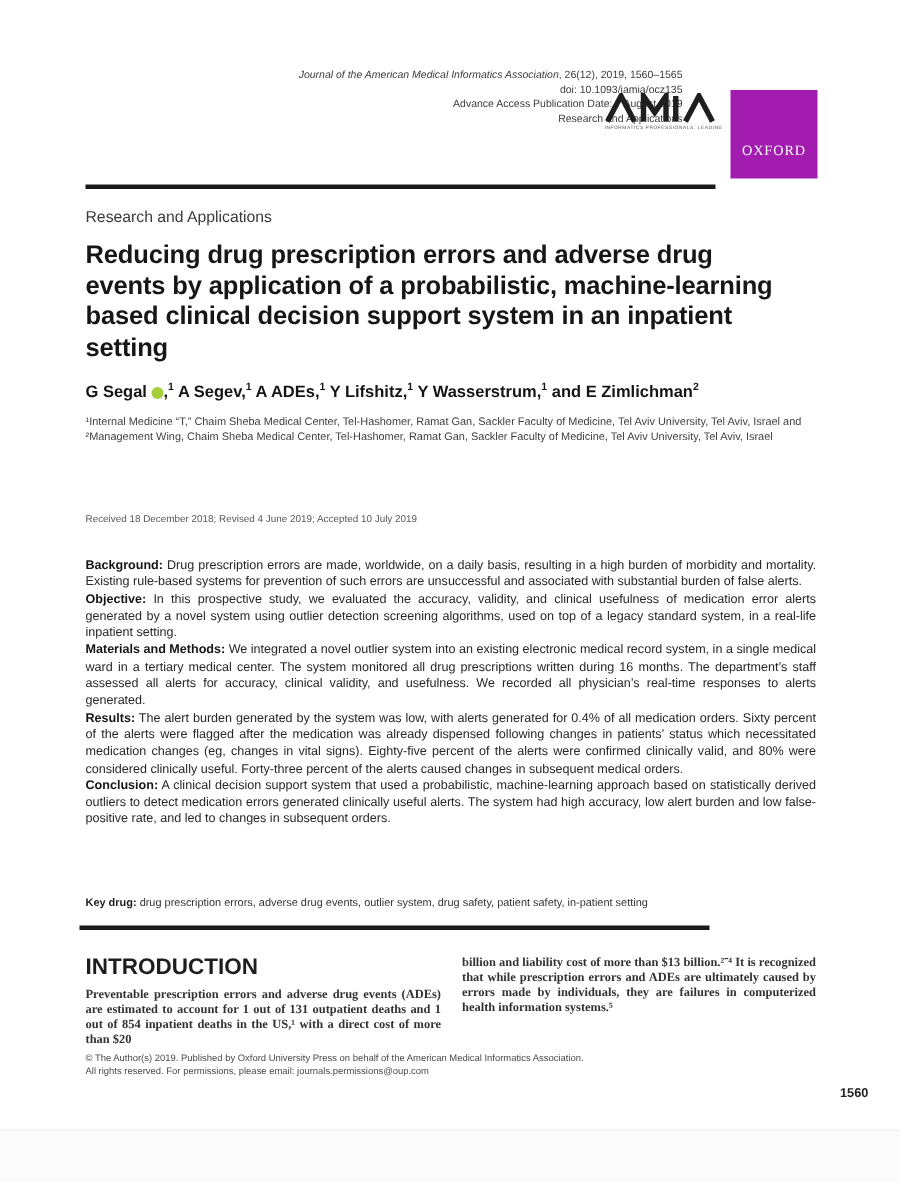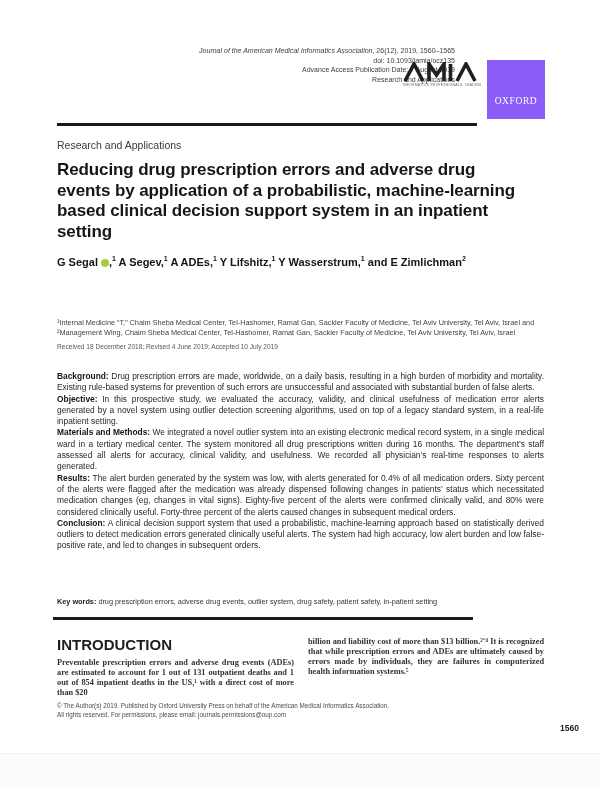--- a/index.html
+++ b/index.html
@@ -16,21 +16,21 @@
   }
   .header-meta .jname { font-style:italic; }
   .amia-logo { position:absolute; left:403px; top:62px; width:78px; text-align:center; }
   .amia-logo svg { display:block; }
   .amia-tagline {
     margin-top:1px; font-size:3.2px; letter-spacing:.4px; color:#555;
     white-space:nowrap; overflow:hidden;
   }
   .oxford-box {
     position:absolute; left:487px; top:60px; width:58px; height:59px;
-    background:#8b5cf6; display:flex; justify-content:center; align-items:flex-end;
+    background:#a21caf; display:flex; justify-content:center; align-items:flex-end;
   }
   .oxford-box span {
     font-family:"Liberation Serif", serif; color:#fdfdfd;
     font-size:9.5px; letter-spacing:.6px; padding-bottom:13px;
   }
   .rule-top { position:absolute; left:57px; top:123px; width:420px; height:3px; background:#1a1a1a; }
   
   .section-label { position:absolute; left:57px; top:139px; font-size:10.5px; color:#3a3a3a; }
   .article-title {
     position:absolute; left:57px; top:160px; width:480px;
@@ -38,21 +38,21 @@
     letter-spacing:-.1px; white-space:pre-line;
   }
   .author-line { position:absolute; left:57px; top:255px; font-size:11px; font-weight:bold; color:#141414; }
   .author-line sup { font-size:7px; }
   .orcid {
     display:inline-block; width:8px; height:8px; border-radius:50%;
     background:#a6ce39; margin:0 0 0 3px; vertical-align:-1px;
   }
   .affiliations {
     position:absolute; left:57px; top:276px; width:488px;
-    font-size:7.3px; line-height:10px; color:#3f3f3f;margin-top:42px;
+    font-size:7.3px; line-height:10px; color:#3f3f3f;
   }
   .corresponding {
     position:absolute; left:57px; top:316px; width:488px;
     font-size:7.3px; line-height:10px; color:#3f3f3f; white-space:pre-line;
   }
   .corresponding b { color:#2e2e2e; }
   .received { position:absolute; left:57px; top:343px; font-size:6.6px; color:#585858; }
   
   .abstract { position:absolute; left:57px; top:371px; width:487px; }
   .abstract h2 { font-size:9px; letter-spacing:.3px; color:#1d1d1d; margin-bottom:7px; }
@@ -126,21 +126,21 @@
   <div class="received">Received 18 December 2018; Revised 4 June 2019; Accepted 10 July 2019</div>
 
   <div class="abstract">
     <p><b>Background:</b> <span>Drug prescription errors are made, worldwide, on a daily basis, resulting in a high burden of morbidity and mortality. Existing rule-based systems for prevention of such errors are unsuccessful and associated with substantial burden of false alerts.</span></p>
     <p><b>Objective:</b> <span>In this prospective study, we evaluated the accuracy, validity, and clinical usefulness of medication error alerts generated by a novel system using outlier detection screening algorithms, used on top of a legacy standard system, in a real-life inpatient setting.</span></p>
     <p><b>Materials and Methods:</b> <span>We integrated a novel outlier system into an existing electronic medical record system, in a single medical ward in a tertiary medical center. The system monitored all drug prescriptions written during 16 months. The department’s staff assessed all alerts for accuracy, clinical validity, and usefulness. We recorded all physician’s real-time responses to alerts generated.</span></p>
     <p><b>Results:</b> <span>The alert burden generated by the system was low, with alerts generated for 0.4% of all medication orders. Sixty percent of the alerts were flagged after the medication was already dispensed following changes in patients’ status which necessitated medication changes (eg, changes in vital signs). Eighty-five percent of the alerts were confirmed clinically valid, and 80% were considered clinically useful. Forty-three percent of the alerts caused changes in subsequent medical orders.</span></p>
     <p><b>Conclusion:</b> <span>A clinical decision support system that used a probabilistic, machine-learning approach based on statistically derived outliers to detect medication errors generated clinically useful alerts. The system had high accuracy, low alert burden and low false-positive rate, and led to changes in subsequent orders.</span></p>
   </div>
 
-  <div class="kw"><b>Key words:</b> <span>drug prescription errors, adverse drug events, outlier system, drug safety, patient safety, in-patient setting</span></div>
+  <div class="kw"><b>Key drug:</b> <span>drug prescription errors, adverse drug events, outlier system, drug safety, patient safety, in-patient setting</span></div>
 
   <div class="rule-bottom"></div>
 
   <div class="intro-col-left">
     <h2>INTRODUCTION</h2>
     <div class="intro-text">Preventable prescription errors and adverse drug events (ADEs) are estimated to account for 1 out of 131 outpatient deaths and 1 out of 854 inpatient deaths in the US,¹ with a direct cost of more than $20</div>
   </div>
   <div class="intro-col-right">
     <div class="intro-text">billion and liability cost of more than $13 billion.²⁻⁴ It is recognized that while prescription errors and ADEs are ultimately caused by errors made by individuals, they are failures in computerized health information systems.⁵</div>
   </div>

